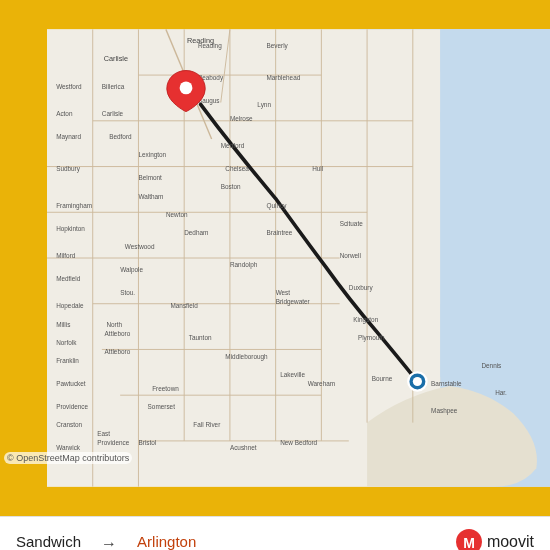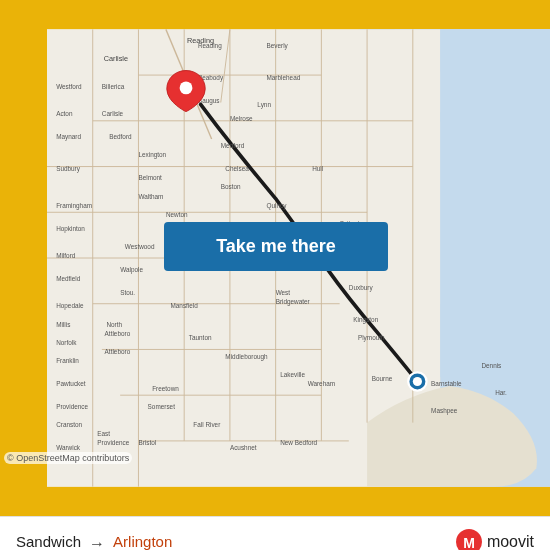--- a/index.html
+++ b/index.html
@@ -51,21 +51,21 @@
       display: flex;
       align-items: center;
       justify-content: space-between;
       padding: 0 16px;
       border-top: 1px solid #e0e0e0;
     }
 
     #footer-left {
       display: flex;
       align-items: center;
-      gap: 8px;
+      gap: 20px;
       justify-content: space-between;
     }
 
     #origin-label {
       font-size: 15px;
       font-weight: 500;
       color: #222;
     }
 
     #arrow-icon {
@@ -231,23 +231,20 @@
 
     <ellipse cx="152" cy="82" rx="6" ry="3" fill="rgba(0,0,0,0.2)"></ellipse>
     <path d="M 152 45 C 140 45 131 54 131 65 C 131 80 152 90 152 90 C 152 90 173 80 173 65 C 173 54 164 45 152 45 Z" fill="#e63030" stroke="#c02020" stroke-width="1"></path>
     <circle cx="152" cy="64" r="7" fill="white"></circle>
 
     <circle cx="405" cy="385" r="10" fill="#1a6ea8" stroke="white" stroke-width="2.5"></circle>
     <circle cx="405" cy="385" r="5" fill="white"></circle>
   </svg>
 
   
-  <button id="take-me-there-btn">
-    <span>Take me there</span>
-  </button>
 
   
   <div id="osm-credit">
     <span>© OpenStreetMap contributors</span>
   </div>
 </div>
 
 <div id="footer">
   <div id="footer-left">
     <span id="origin-label">Sandwich</span>

